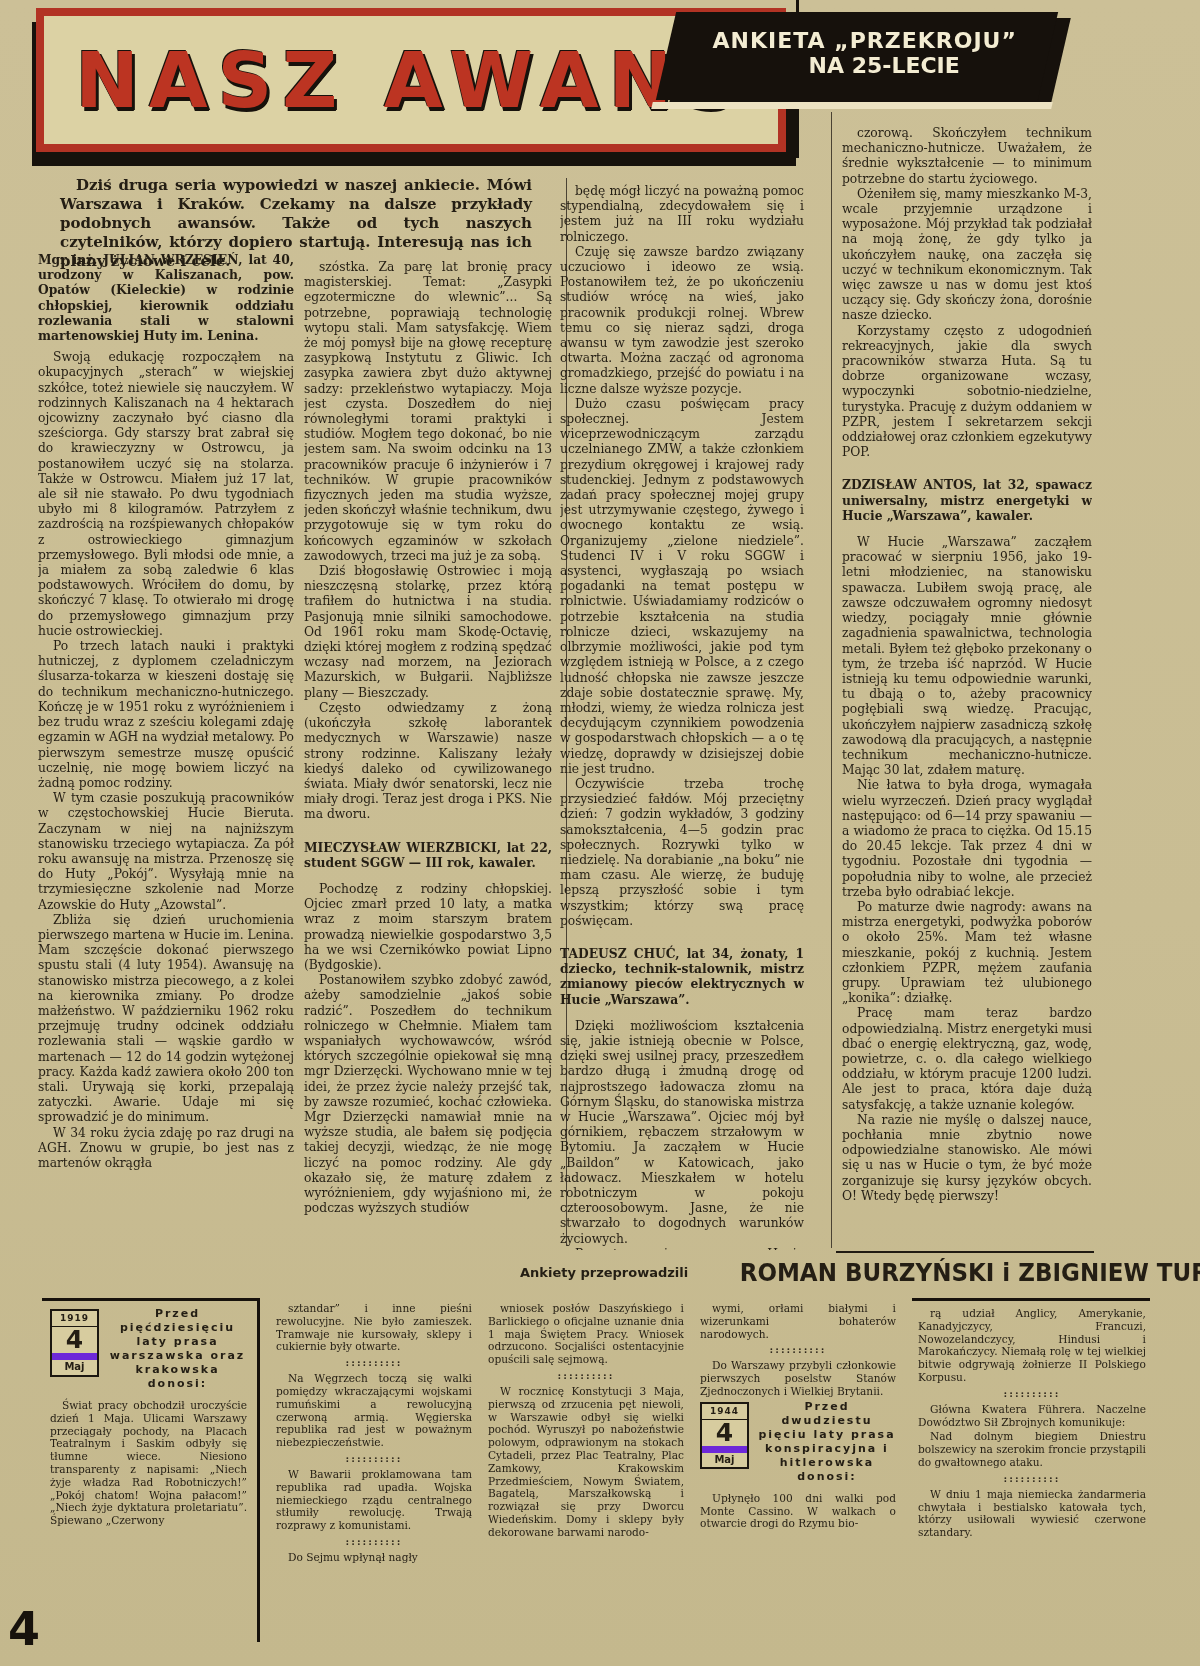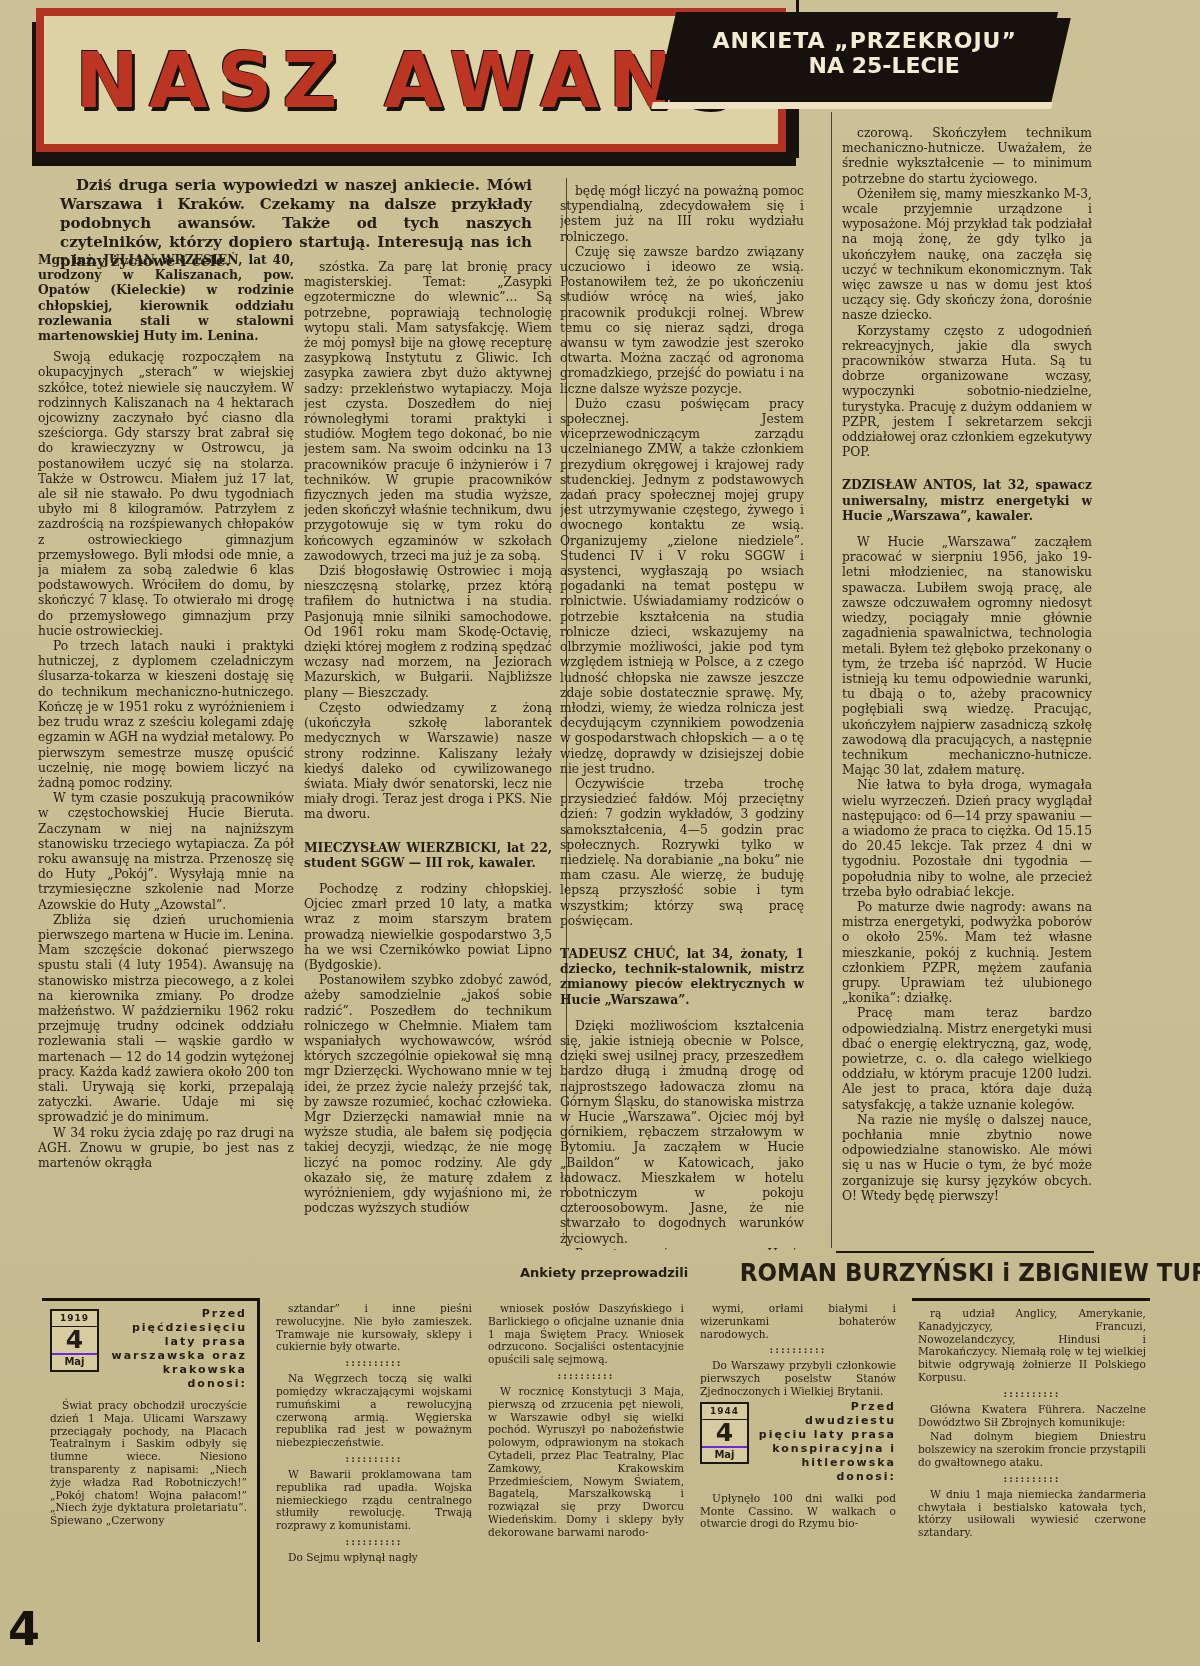--- a/index.html
+++ b/index.html
@@ -60,27 +60,27 @@
     padding:6px 10px 0 8px}
   .arch-col.a2{width:196px;padding-top:4px}
   .arch-col.a3{width:196px;padding-top:4px}
   .arch-col.a4{width:196px;padding-top:4px}
   .arch-col.a5{width:238px;border-top:3px solid #17120c;padding:6px 4px 0 6px}
   .arch-para{text-indent:12px;margin-bottom:2px}
   .arch-sep{text-align:center;font-weight:bold;letter-spacing:2px;line-height:9px;
     margin:5px 0;color:#2a2318;font-size:10px}
   .arch-calhead{overflow:hidden;margin-bottom:8px}
   .arch-head{font-family:"DejaVu Sans",sans-serif;font-weight:bold;font-size:11px;
-    line-height:14px;letter-spacing:2px;display:block;text-align:right}
+    line-height:14px;letter-spacing:2px;display:block;text-align:center}
   .cal{float:left;width:49px;border:2px solid #1c1710;background:#d7cc9f;text-align:center;
     margin:2px 9px 3px 0;font-family:"DejaVu Sans",sans-serif}
   .cal-year{display:block;font-size:9px;font-weight:bold;letter-spacing:1px;
     border-bottom:1px solid #1c1710;padding:1px 0}
   .cal-day{display:block;font-size:25px;font-weight:bold;line-height:26px}
-  .cal-month{display:block;font-size:10px;font-weight:bold;border-top:2px solid #6d28d9;padding:1px 0}
+  .cal-month{display:block;font-size:10px;font-weight:bold;border-top:7px solid #6d28d9;padding:1px 0}
 
   
   .page-number{position:absolute;left:8px;top:1602px;font-family:"DejaVu Sans",sans-serif;
     font-weight:bold;font-size:46px;color:#17120c}
 </style>
 </head>
 <body>
 
 <div class="page">
 

